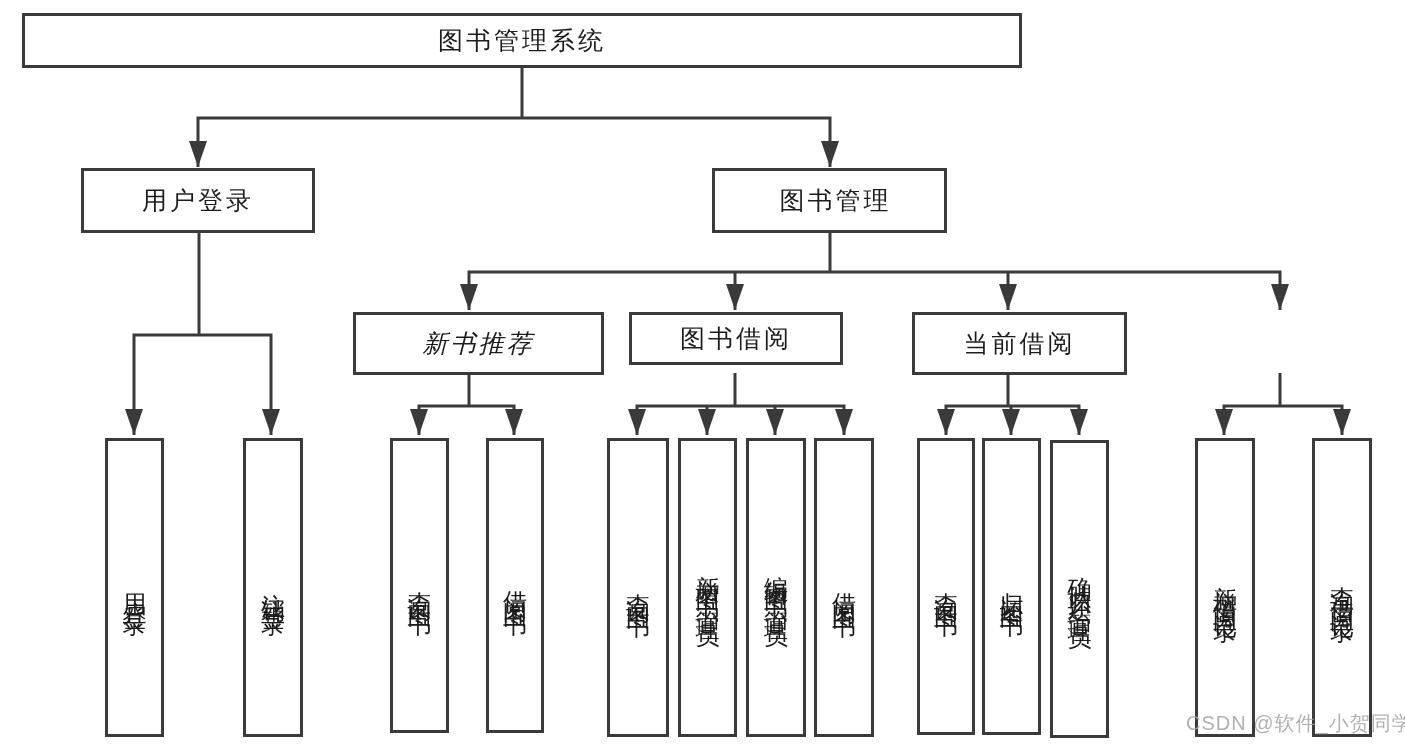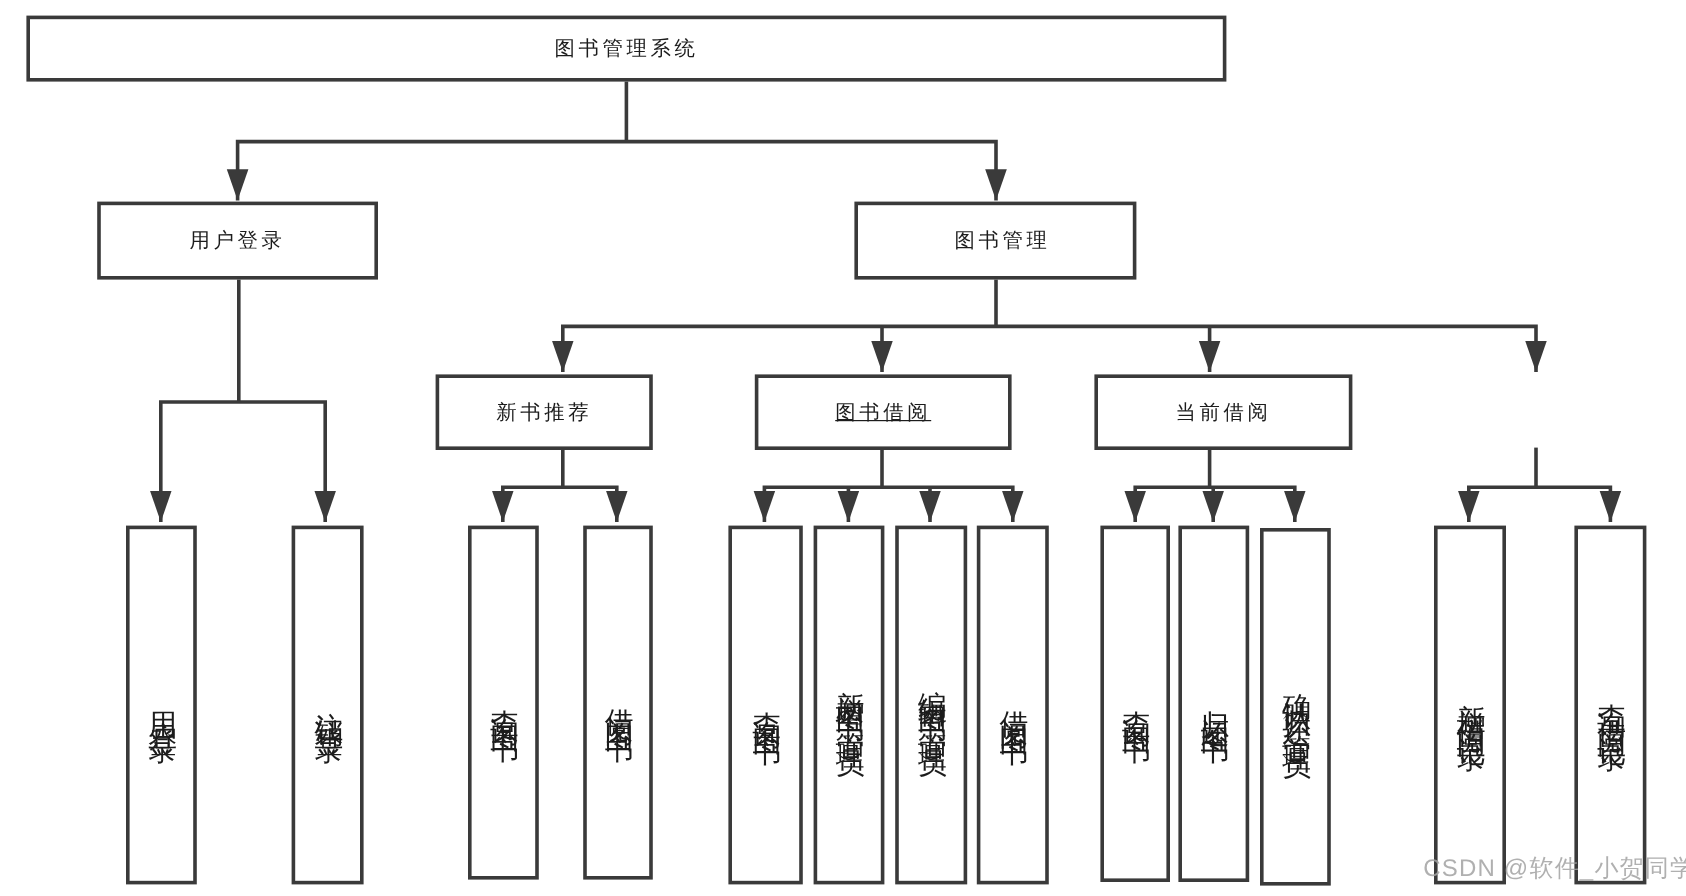--- a/index.html
+++ b/index.html
@@ -26,21 +26,21 @@
     box-sizing: border-box;
     border: 3px solid #3a3a3a;
     background: #ffffff;
     color: #1c1c1c;
     display: flex;
     align-items: center;
     justify-content: center;
     text-align: center;
   }
   .hbox {
-    font-size: 17px;
+    font-size: 25px;
     letter-spacing: 3px;
     line-height: 1;
     white-space: nowrap;
   }
   .vbox {
     writing-mode: vertical-rl;
     text-orientation: mixed;
     font-size: 24px;
     letter-spacing: 7px;
     line-height: 1;
@@ -99,22 +99,22 @@
   </svg>
 
   <div class="node hbox" style="left:22px; top:13px; width:1000px; height:55px;">图书管理系统</div>
 
   <div class="node hbox" style="left:81px; top:168px; width:234px; height:65px;">用户登录</div>
   <div class="node hbox" style="left:712px; top:168px; width:235px; height:65px;padding-left:12px;">图书管理</div>
 
   <div class="node vbox" style="left:105px; top:438px; width:59px; height:299px;">用户登录</div>
   <div class="node vbox" style="left:243px; top:438px; width:60px; height:299px;">注销登录</div>
 
-  <div class="node hbox" style="left:363px; top:312px; width:181px; height:63px;">新书推荐</div>
-  <div class="node hbox" style="left:629px; top:312px; width:214px; height:63px;text-decoration:underline;">图书借阅</div>
+  <div class="node hbox" style="left:353px; top:312px; width:251px; height:63px;font-style:italic;">新书推荐</div>
+  <div class="node hbox" style="left:629px; top:312px; width:214px; height:53px;">图书借阅</div>
   <div class="node hbox" style="left:902px; top:312px; width:215px; height:63px;margin-left:10px;">当前借阅</div>
 
   <div class="node vbox" style="left:390px; top:438px; width:59px; height:295px;">查询图书</div>
   <div class="node vbox" style="left:486px; top:438px; width:58px; height:295px;">借阅图书</div>
 
   <div class="node vbox" style="left:607px; top:438px; width:62px; height:299px;">查询图书</div>
   <div class="node vbox" style="left:678px; top:438px; width:59px; height:299px;">新增图书（管理员）</div>
   <div class="node vbox" style="left:746px; top:438px; width:60px; height:299px;">编辑图书（管理员）</div>
   <div class="node vbox" style="left:814px; top:438px; width:60px; height:299px;">借阅图书</div>
 

